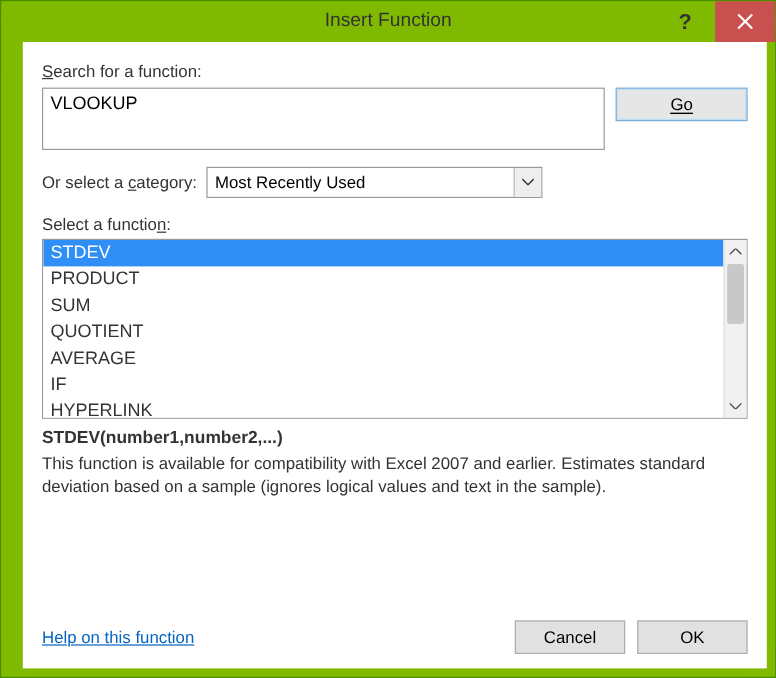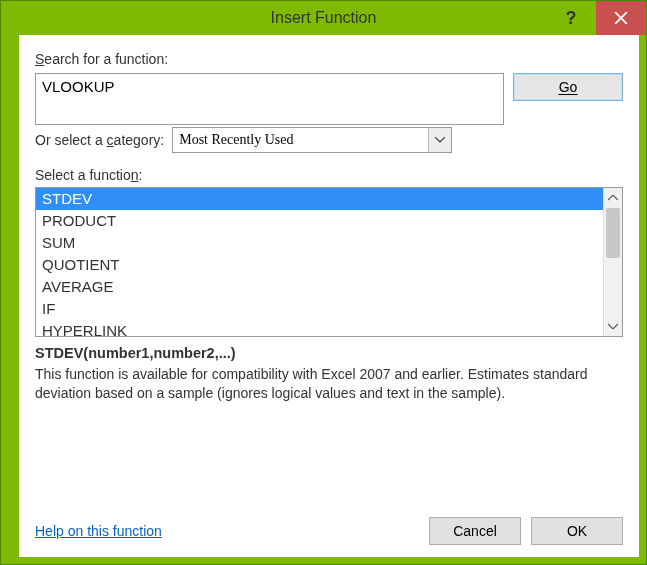--- a/index.html
+++ b/index.html
@@ -110,33 +110,32 @@
     height: 28px;
     background: #e6e6e6;
     border: 1px solid #7fb0d8;
     box-shadow: 0 0 0 1px #bde0f7 inset;
     font-family: inherit;
     font-size: 14px;
     text-decoration: underline;
     text-underline-offset: 2px;
   }
   .cat-row {
-    margin-top: 2px;
+    margin-top: 14px;
     display: flex;
     align-items: center;
     gap: 8px;
   }
   .cat-label {
     font-size: 14px;
     white-space: nowrap;
   }
   .select-wrap {
     position: relative;
     flex: 0 0 280px;
-    font-family: Liberation Serif, serif;
   }
   .cat-select {
     width: 280px;
     height: 26px;
     border: 1px solid #9a9a9a;
     background: #fff;
     font-family: inherit;
     font-size: 14px;
     padding: 2px 26px 2px 6px;
     box-sizing: border-box;

